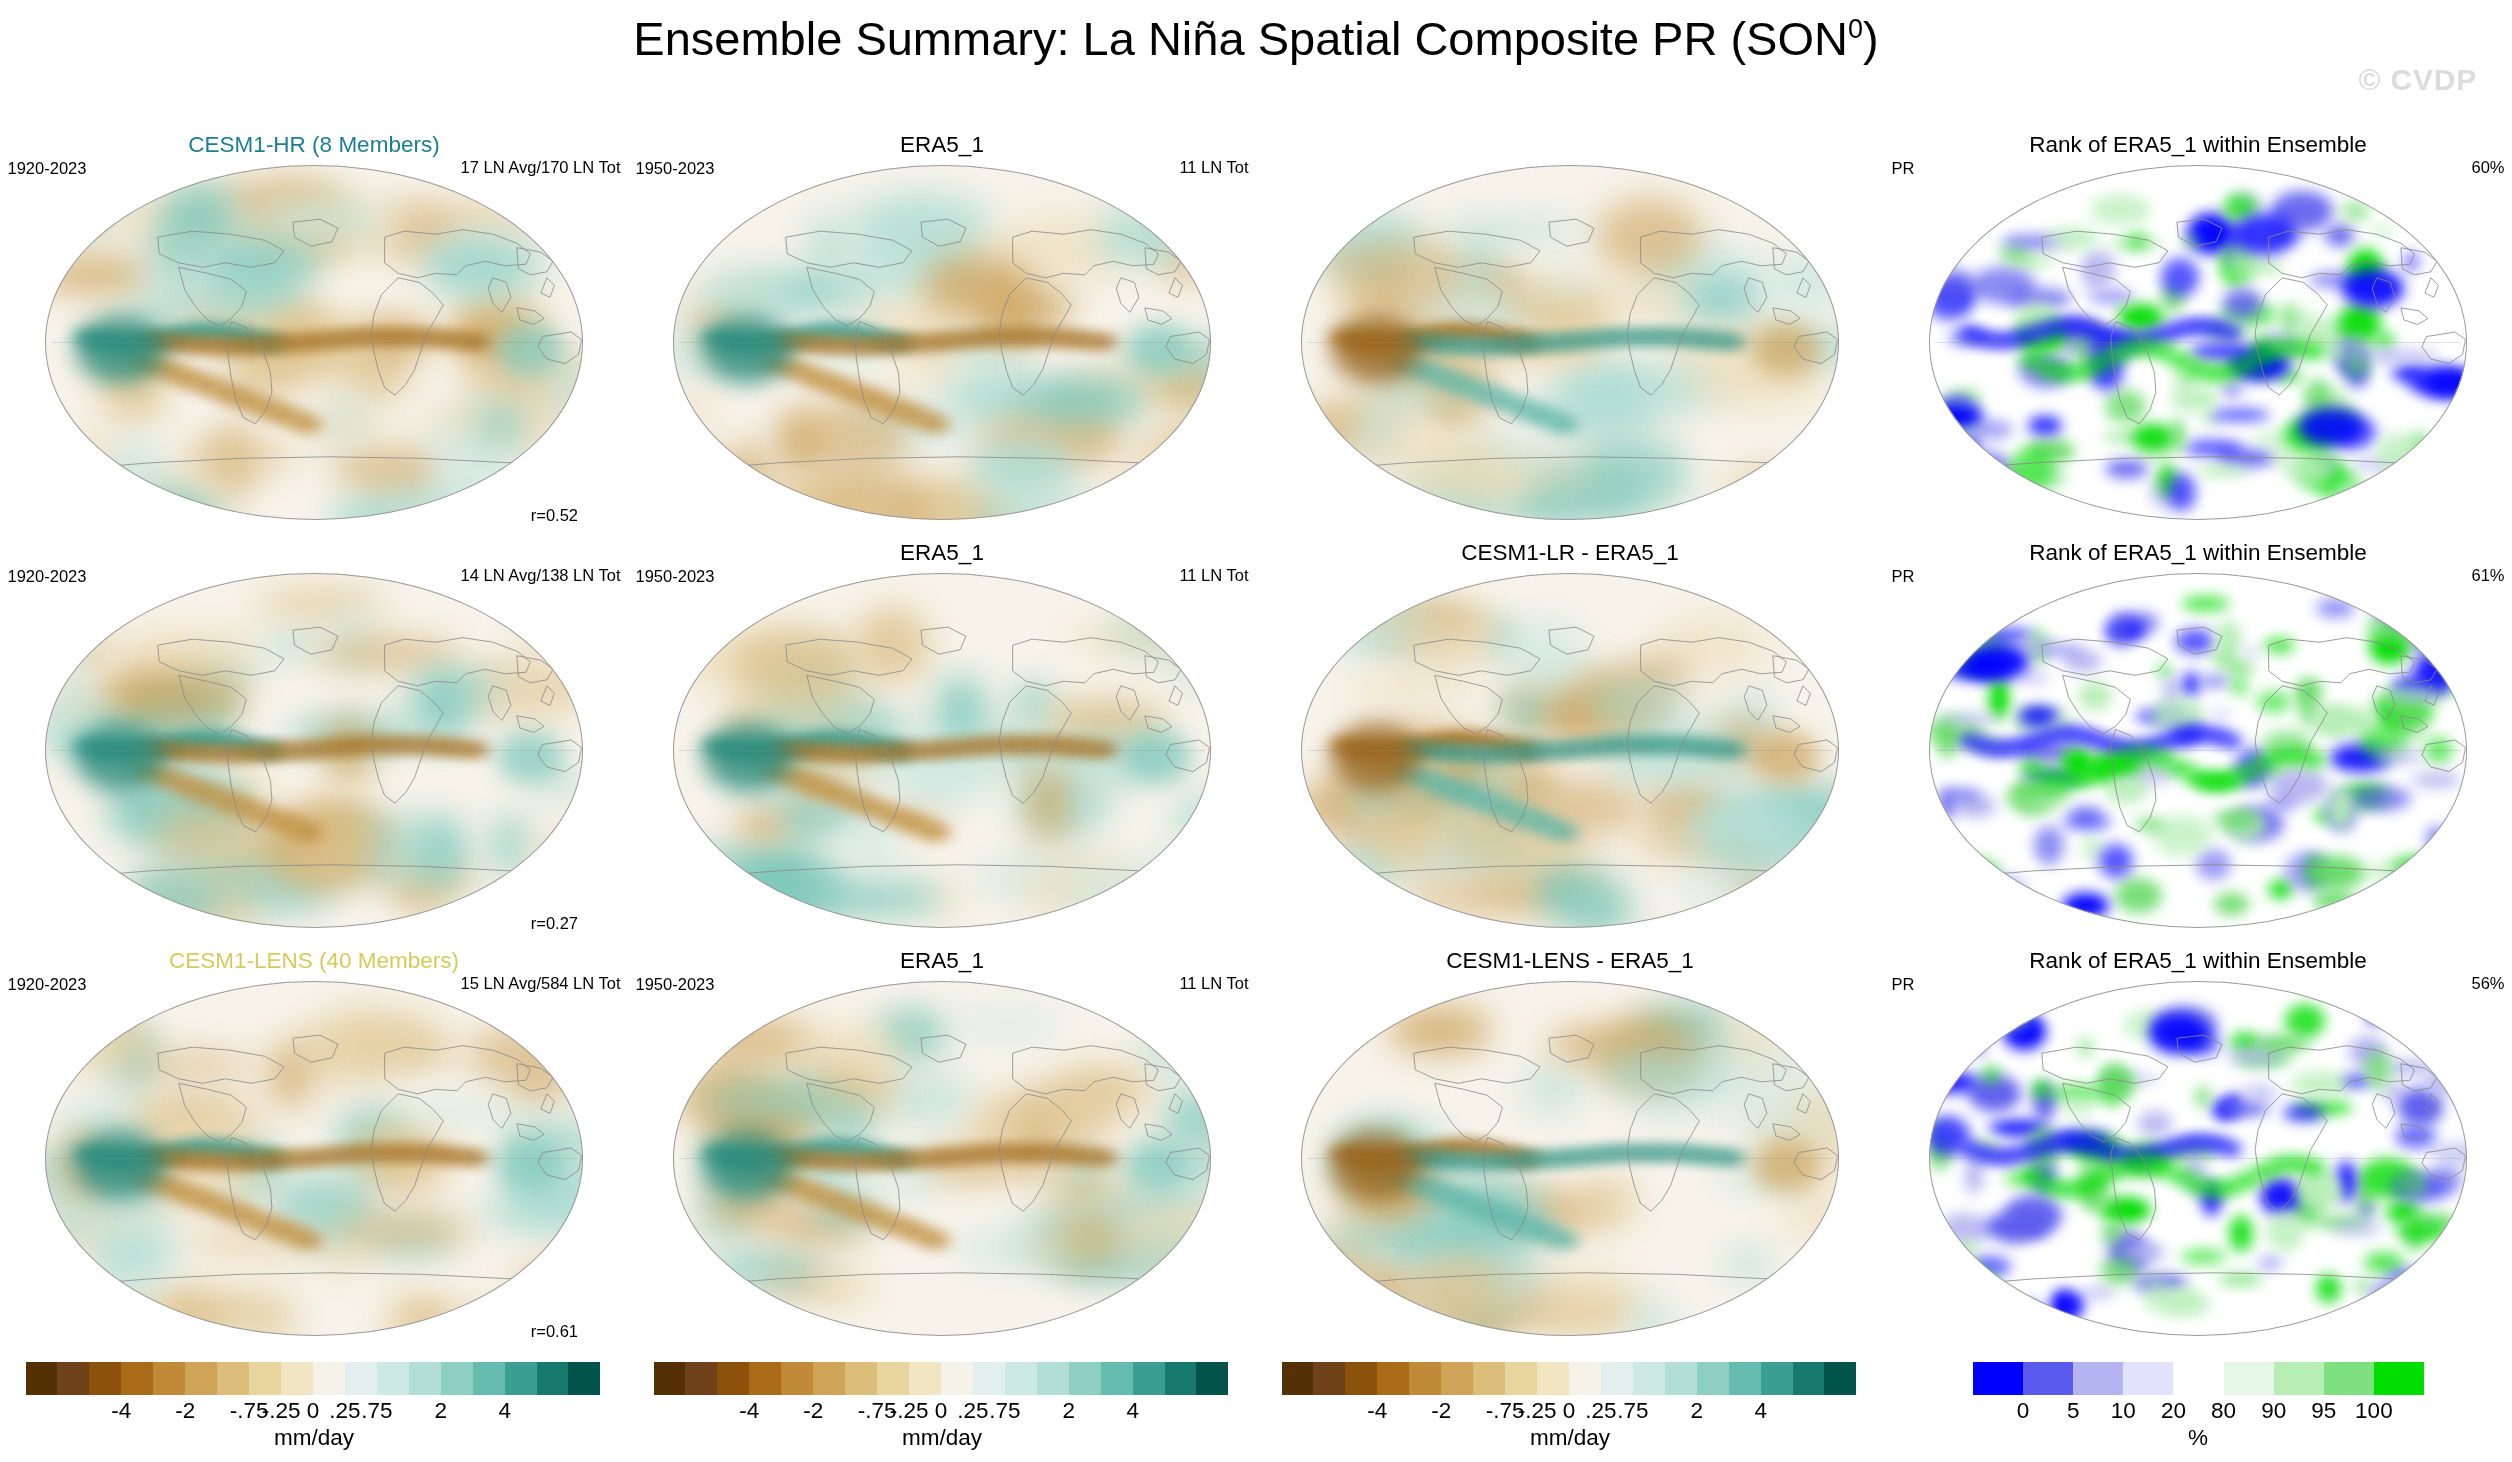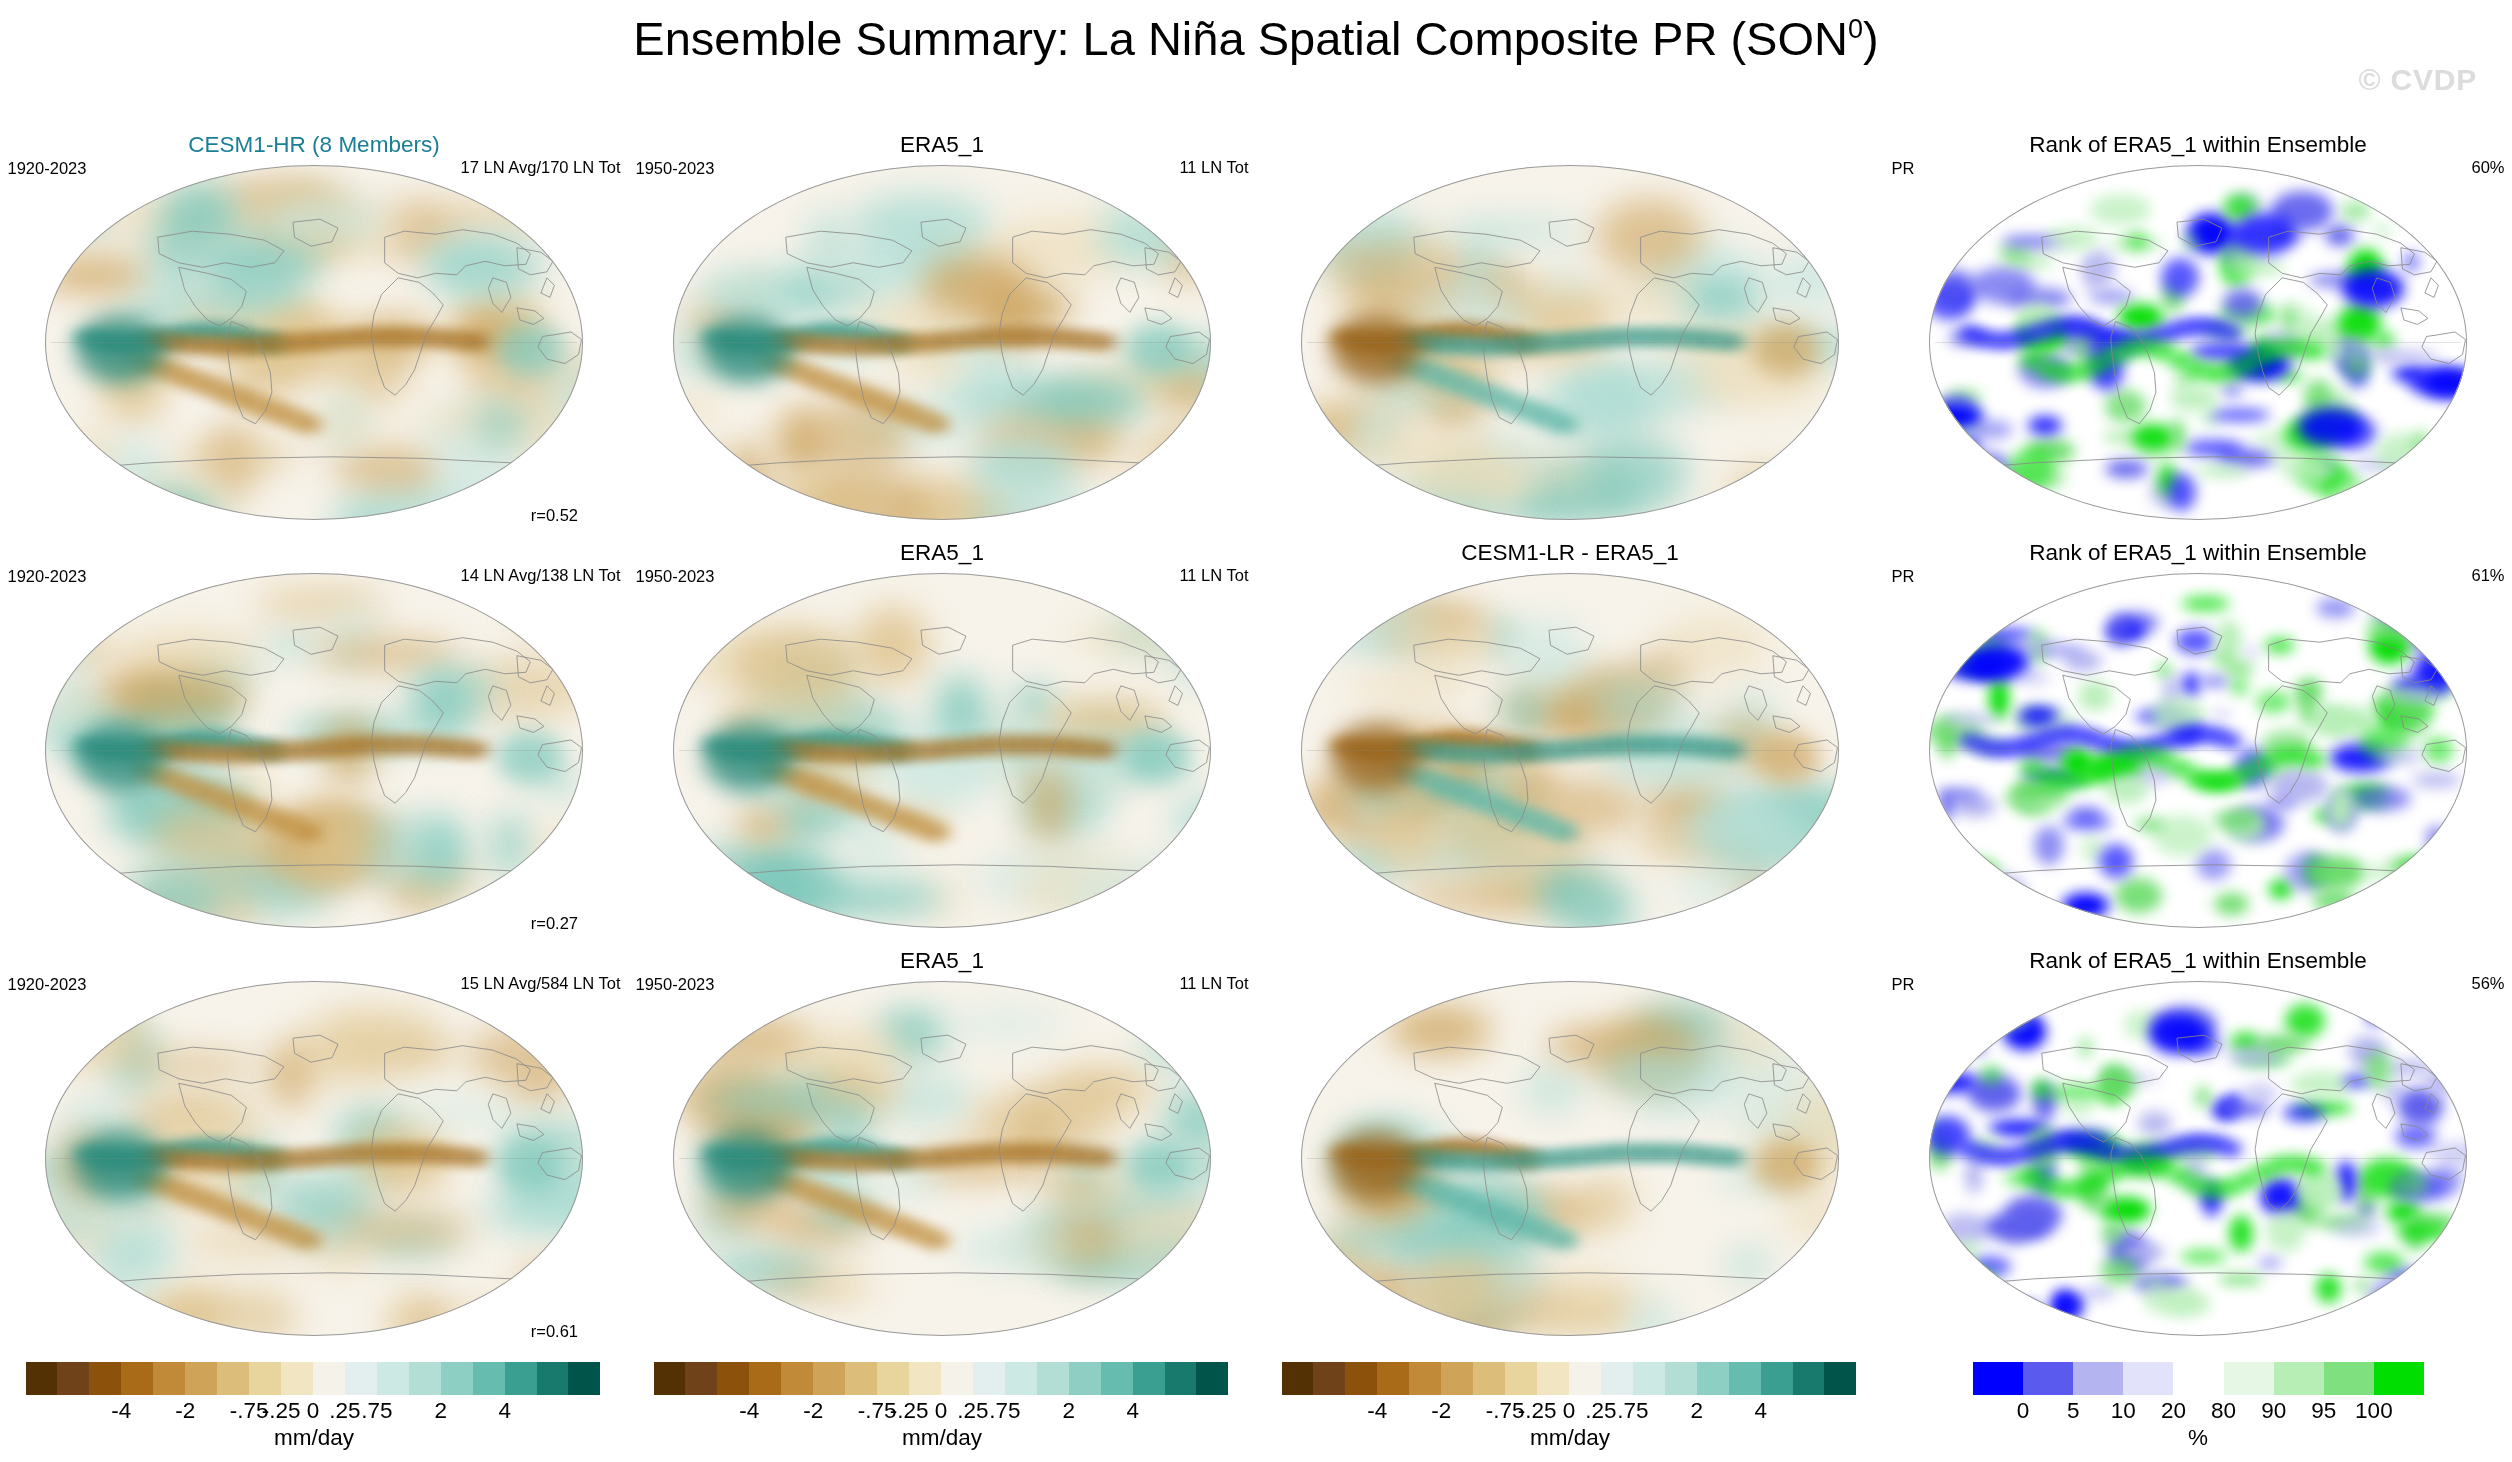--- a/index.html
+++ b/index.html
@@ -1316,20 +1316,21 @@
                 <path d="M8 236 L708 236"></path>
               </g>
             </svg>
           </div>
           <div class="map-outline"></div>
         </div>
       </div>
     </div>
     <div class="row">
       <div class="cell c0">
+        <div class="panel-title" style="color:#d4cc5a">CESM1-LENS (40 Members)</div>
         <div class="lab-tl">1920-2023</div>
         <div class="lab-tr">15 LN Avg/584 LN Tot</div>
         <div class="mapwrap">
           <div class="map anom">
             <div class="blob h" style="left:61px;top:42px;width:53px;height:72px;background:#a8dbd2;opacity:0.7999762636725791"></div>
             <div class="blob h" style="left:12px;top:141px;width:103px;height:26px;background:#a8dbd2;opacity:0.6957336624152959"></div>
             <div class="blob h" style="left:289px;top:123px;width:75px;height:67px;background:#7ac7ba;opacity:0.5965696260682307"></div>
             <div class="blob h" style="left:337px;top:311px;width:61px;height:77px;background:#ecdcb8;opacity:0.7116650012554601"></div>
             <div class="blob h" style="left:306px;top:143px;width:100px;height:69px;background:#ddc189;opacity:0.8429297195398249"></div>
             <div class="blob h" style="left:239px;top:36px;width:110px;height:70px;background:#ecdcb8;opacity:0.7612085248809308"></div>
@@ -1610,20 +1611,21 @@
               </g>
               <g fill="none" stroke="#8a8a8a" stroke-width="0.7" opacity="0.45">
                 <path d="M8 236 L708 236"></path>
               </g>
             </svg>
           </div>
           <div class="map-outline"></div>
         </div>
       </div>
       <div class="cell c2">
+        <div class="panel-title" style="color:#000000">CESM1-LENS - ERA5_1</div>
         <div class="mapwrap">
           <div class="map anom">
             <div class="blob h" style="left:0.1px;top:255px;width:76px;height:72px;background:#ddc189;opacity:0.7866396968485787"></div>
             <div class="blob h" style="left:89px;top:226px;width:95px;height:74px;background:#a8dbd2;opacity:0.7236024671816267"></div>
             <div class="blob h" style="left:322px;top:37px;width:104px;height:26px;background:#ecdcb8;opacity:0.774071693746373"></div>
             <div class="blob h" style="left:231px;top:217px;width:108px;height:35px;background:#ecdcb8;opacity:0.7009442218462937"></div>
             <div class="blob h" style="left:448px;top:124px;width:150px;height:50px;background:#ecdcb8;opacity:0.741527522332035"></div>
             <div class="blob h" style="left:175px;top:210px;width:130px;height:38px;background:#cda35c;opacity:0.6026936998707242"></div>
             <div class="blob h" style="left:223px;top:289px;width:114px;height:59px;background:#ecdcb8;opacity:0.7881480427458882"></div>
             <div class="blob h" style="left:283px;top:197px;width:52px;height:37px;background:#ddc189;opacity:0.5849736647098325"></div>

